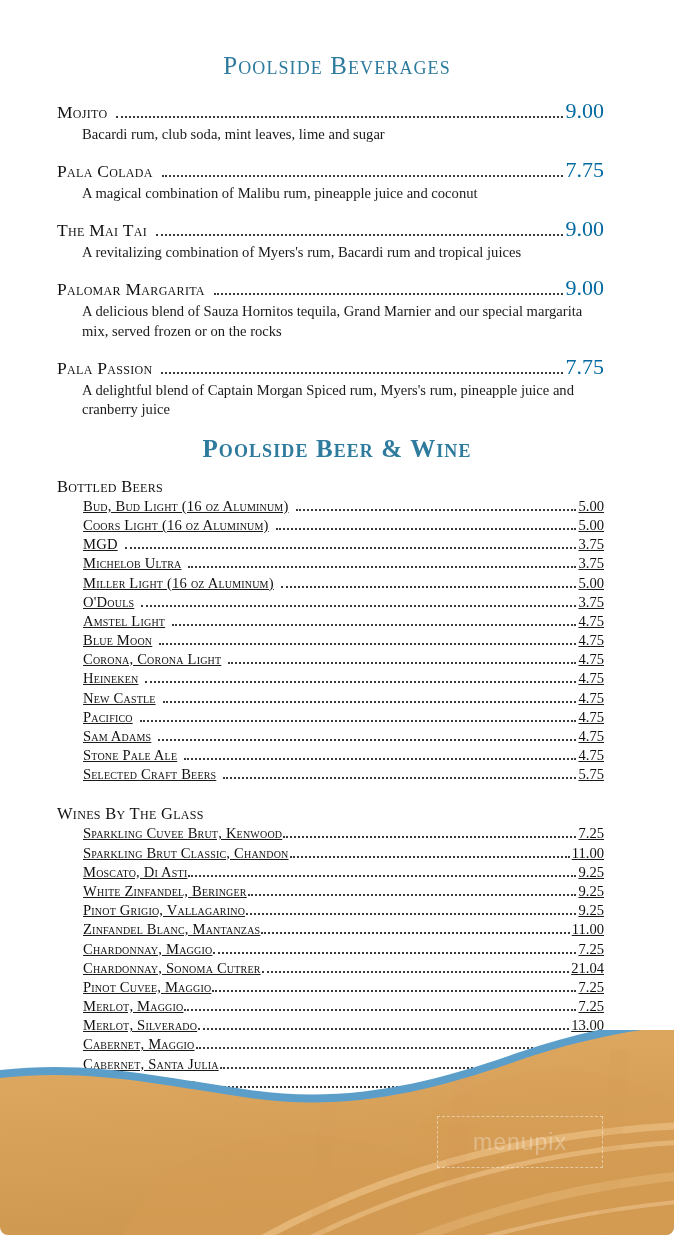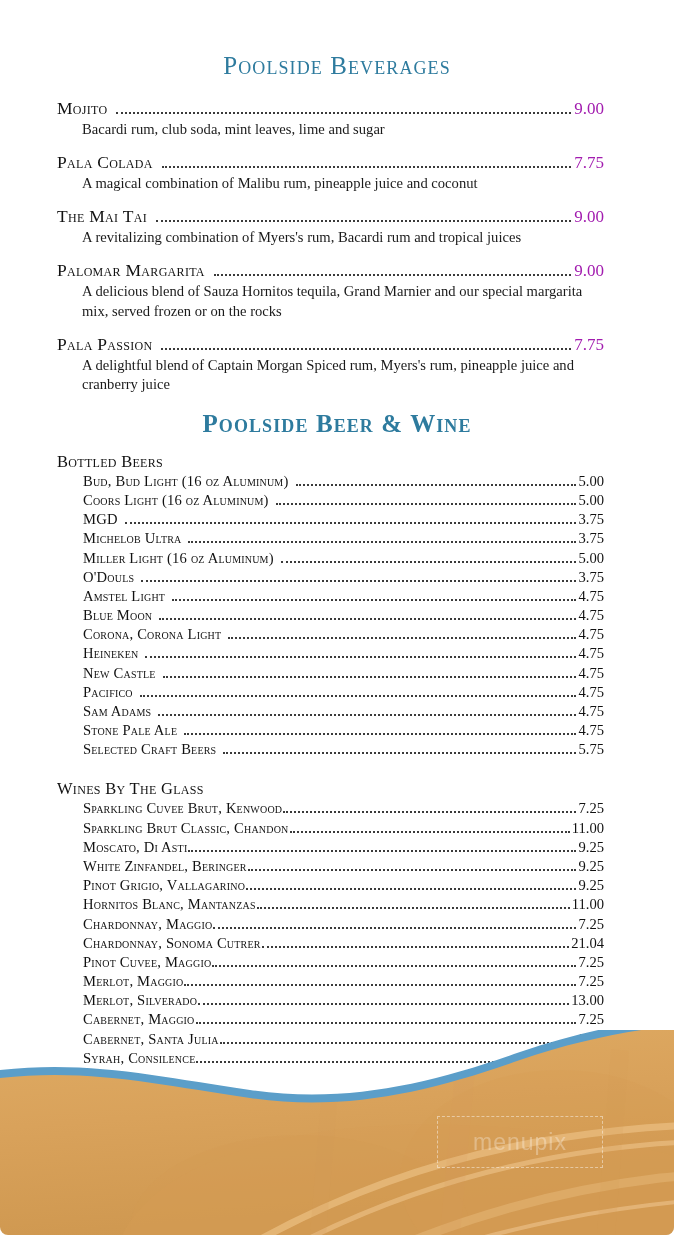--- a/index.html
+++ b/index.html
@@ -72,23 +72,23 @@
     color: #111;
   }
   .leader {
     flex: 1 1 auto;
     border-bottom: 2px dotted #3a3a3a;
     margin: 0 3px 5px 9px;
     height: 1px;
     min-width: 10px;
   }
   .bev-price {
-    font-size: 17px;
+    font-size: 22px;
     white-space: nowrap;
-    color: #a21caf;
+    color: #0369a1;
   }
   .bev-desc {
     font-size: 14.6px;
     line-height: 1.32;
     padding-left: 25px;
     margin-top: 1px;
     color: #1a1a1a;
   }
 
   
@@ -100,20 +100,21 @@
 
   .sub-title {
     font-variant: small-caps;
     font-size: 16.5px;
     letter-spacing: 0.3px;
     color: #111;
     margin-bottom: 2px;
   }
   .sub-items {
     padding-left: 26px;
+    text-decoration: underline;
   }
   .sub-row {
     display: flex;
     align-items: baseline;
     width: 100%;
     line-height: 1.0;
     margin-bottom: 3.2px;
   }
   .sub-name {
     font-variant: small-caps;
@@ -341,21 +342,21 @@
           <span class="sub-name">White Zinfandel, Beringer</span>
           <span class="sub-leader tight"></span>
           <span class="sub-price">9.25</span>
         </div>
         <div class="sub-row">
           <span class="sub-name">Pinot Grigio, Vallagarino</span>
           <span class="sub-leader tight"></span>
           <span class="sub-price">9.25</span>
         </div>
         <div class="sub-row">
-          <span class="sub-name">Hornitos Blanc, Mantanzas</span>
+          <span class="sub-name">Zinfandel Blanc, Mantanzas</span>
           <span class="sub-leader tight"></span>
           <span class="sub-price">11.00</span>
         </div>
         <div class="sub-row">
           <span class="sub-name">Chardonnay, Maggio</span>
           <span class="sub-leader tight"></span>
           <span class="sub-price">7.25</span>
         </div>
         <div class="sub-row">
           <span class="sub-name">Chardonnay, Sonoma Cutrer</span>

